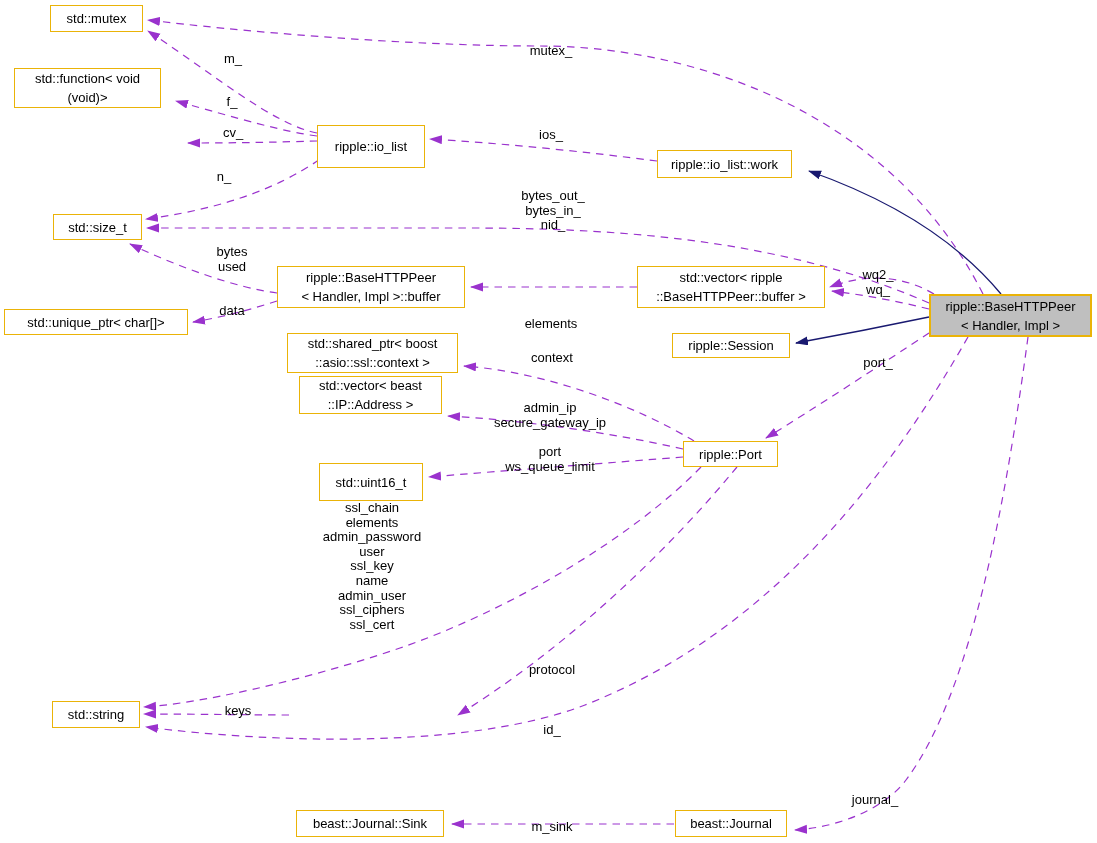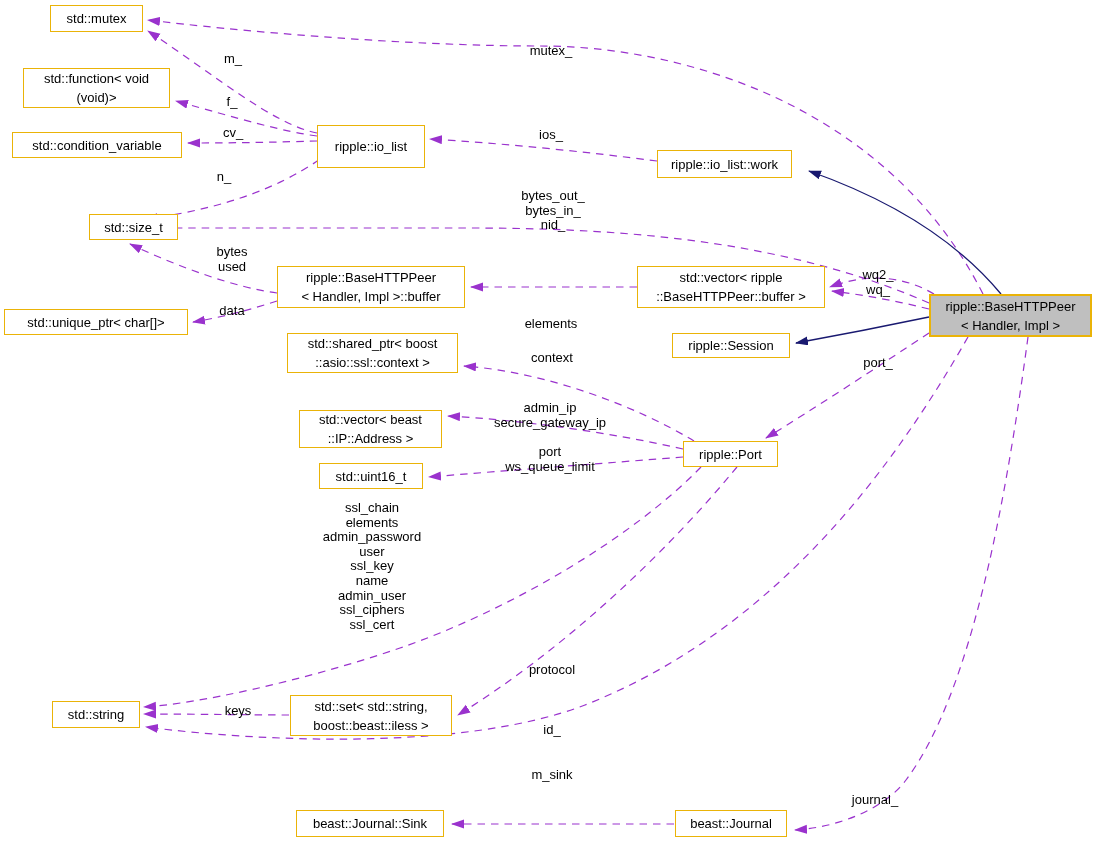--- a/index.html
+++ b/index.html
@@ -130,43 +130,40 @@
     </div>
     <div class="edge-label" style="left: 238px; top: 704px;">
       <div>keys</div>
     </div>
     <div class="edge-label" style="left: 552px; top: 663px;">
       <div>protocol</div>
     </div>
     <div class="edge-label" style="left: 552px; top: 723px;">
       <div>id_</div>
     </div>
-    <div class="edge-label" style="left: 552px; top: 768px;">
+    <div class="edge-label" style="left: 552px; top: 820px;">
       <div>m_sink</div>
     </div>
     <div class="edge-label" style="left: 875px; top: 793px;">
       <div>journal_</div>
     </div>
     <div class="node" style="left: 50px; top: 5px; width: 93px; height: 27px;">
       <div>std::mutex</div>
     </div>
-    <div class="node" style="left: 23px; top: 68px; width: 147px; height: 40px;">
+    <div class="node" style="left: 14px; top: 68px; width: 147px; height: 40px;">
       <div>std::function&lt; void</div>
       <div>(void)&gt;</div>
     </div>
-    <div class="node" style="left: 12px; top: 132px; width: 170px; height: 26px;">
-      <div>std::condition_variable</div>
-    </div>
     <div class="node" style="left: 317px; top: 125px; width: 108px; height: 43px;">
       <div>ripple::io_list</div>
     </div>
     <div class="node" style="left: 657px; top: 150px; width: 135px; height: 28px;">
       <div>ripple::io_list::work</div>
     </div>
-    <div class="node" style="left: 53px; top: 214px; width: 89px; height: 26px; margin-left: 36px;">
+    <div class="node" style="left: 53px; top: 214px; width: 89px; height: 26px;">
       <div>std::size_t</div>
     </div>
     <div class="node" style="left: 277px; top: 266px; width: 188px; height: 42px;">
       <div>ripple::BaseHTTPPeer</div>
       <div>&lt; Handler, Impl &gt;::buffer</div>
     </div>
     <div class="node" style="left: 637px; top: 266px; width: 188px; height: 42px;">
       <div>std::vector&lt; ripple</div>
       <div>::BaseHTTPPeer::buffer &gt;</div>
     </div>
@@ -177,36 +174,32 @@
       <div>std::shared_ptr&lt; boost</div>
       <div>::asio::ssl::context &gt;</div>
     </div>
     <div class="node" style="left: 672px; top: 333px; width: 118px; height: 25px;">
       <div>ripple::Session</div>
     </div>
     <div class="node main" style="left: 929px; top: 294px; width: 163px; height: 43px;">
       <div>ripple::BaseHTTPPeer</div>
       <div>&lt; Handler, Impl &gt;</div>
     </div>
-    <div class="node" style="left: 299px; top: 410px; width: 143px; height: 38px;">
+    <div class="node" style="left: 299px; top: 376px; width: 143px; height: 38px;">
       <div>std::vector&lt; beast</div>
       <div>::IP::Address &gt;</div>
     </div>
-    <div class="node" style="left: 319px; top: 463px; width: 104px; height: 26px;">
+    <div class="node" style="left: 319px; top: 463px; width: 104px; height: 38px;">
       <div>std::uint16_t</div>
     </div>
     <div class="node" style="left: 683px; top: 441px; width: 95px; height: 26px;">
       <div>ripple::Port</div>
     </div>
     <div class="node" style="left: 52px; top: 701px; width: 88px; height: 27px;">
       <div>std::string</div>
-    </div>
-    <div class="node" style="left: 290px; top: 695px; width: 162px; height: 41px;">
-      <div>std::set&lt; std::string,</div>
-      <div>boost::beast::iless &gt;</div>
     </div>
     <div class="node" style="left: 296px; top: 810px; width: 148px; height: 27px;">
       <div>beast::Journal::Sink</div>
     </div>
     <div class="node" style="left: 675px; top: 810px; width: 112px; height: 27px;">
       <div>beast::Journal</div>
     </div>
   </div>
 
 </body></html>

